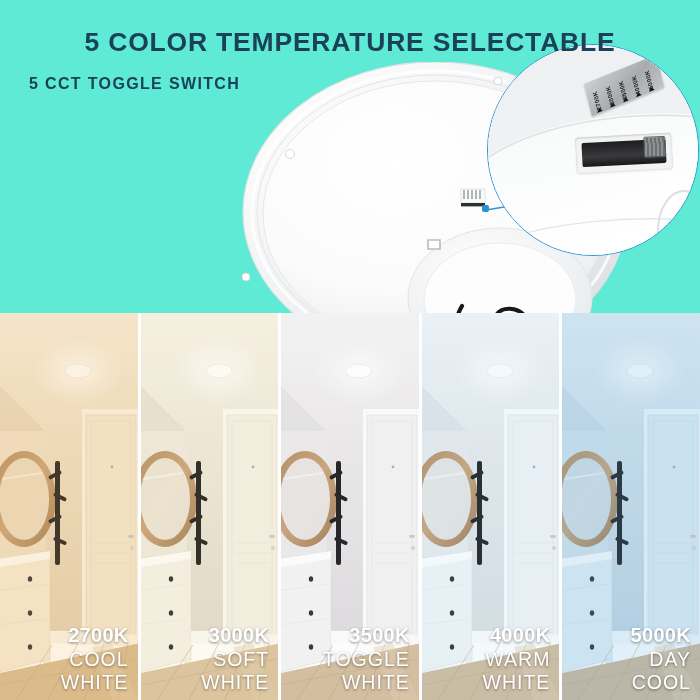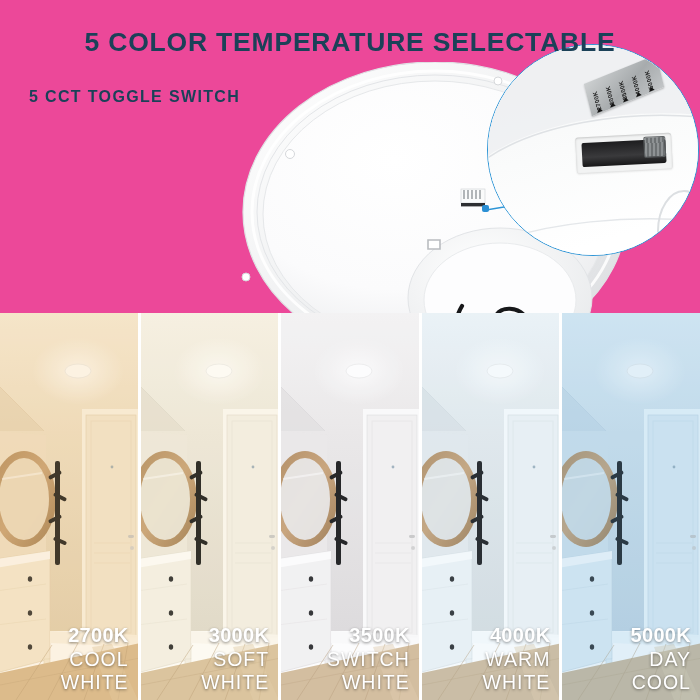--- a/index.html
+++ b/index.html
@@ -4,29 +4,29 @@
 <style>
   html,body{margin:0;padding:0;}
   body{
     width:700px;height:700px;overflow:hidden;
     font-family:"Liberation Sans", sans-serif;
     background:#ffffff;
   }
   #page{position:relative;width:700px;height:700px;background:#fff;overflow:hidden;}
 
   
-  #top-section{position:absolute;left:0;top:0;width:700px;height:313px;background:#ec4899;overflow:hidden;}
+  #top-section{position:absolute;left:0;top:0;width:700px;height:313px;background:#5eead4;overflow:hidden;}
 
   #page-title{
     position:absolute;left:0;top:27px;width:700px;text-align:center;
     font-size:26.5px;font-weight:bold;letter-spacing:0.8px;
     color:#1b4158;z-index:40;white-space:nowrap;
   }
 
-  #copy-block{position:absolute;left:29px;top:88px;width:258px;z-index:40;}
+  #copy-block{position:absolute;left:29px;top:75px;width:258px;z-index:40;}
   #copy-heading{
     font-size:16px;font-weight:bold;letter-spacing:1.35px;color:#1b4158;
     margin:0 0 6px 0;white-space:nowrap;
   }
   #copy-body{
     font-size:16.5px;line-height:25.5px;color:#1b4158;margin:0;
     letter-spacing:0.05px;
   }
 
   
@@ -505,21 +505,21 @@
       <path d="M84 387 L104 331"></path>
       <path d="M118 387 L128 330"></path>
       <path d="M0 372 L140 345" stroke-width=".6"></path>
     </g>
     <path d="M92 334 L112 331 L138 387 L112 387 Z" fill="#e0cbab" opacity=".45"></path>
 
     <rect x="0" y="0" width="140" height="387" fill="rgba(220,220,225,0.08)"></rect>
   </svg></div>
       <div class="labels">
         <div class="kelvin">3500K</div>
-        <div class="lname">SWITCH</div>
+        <div class="lname">TOGGLE</div>
         <div class="lname">WHITE</div>
       </div>
     </div>
 
     <div class="panel">
       <div class="scene">
   <svg width="140" height="387" viewBox="0 0 140 387" preserveAspectRatio="none">
     <defs>
       <linearGradient id="p3ceil" x1="0" y1="0" x2="0" y2="1">
         <stop offset="0%" stop-color="#f4f7f9"></stop>

